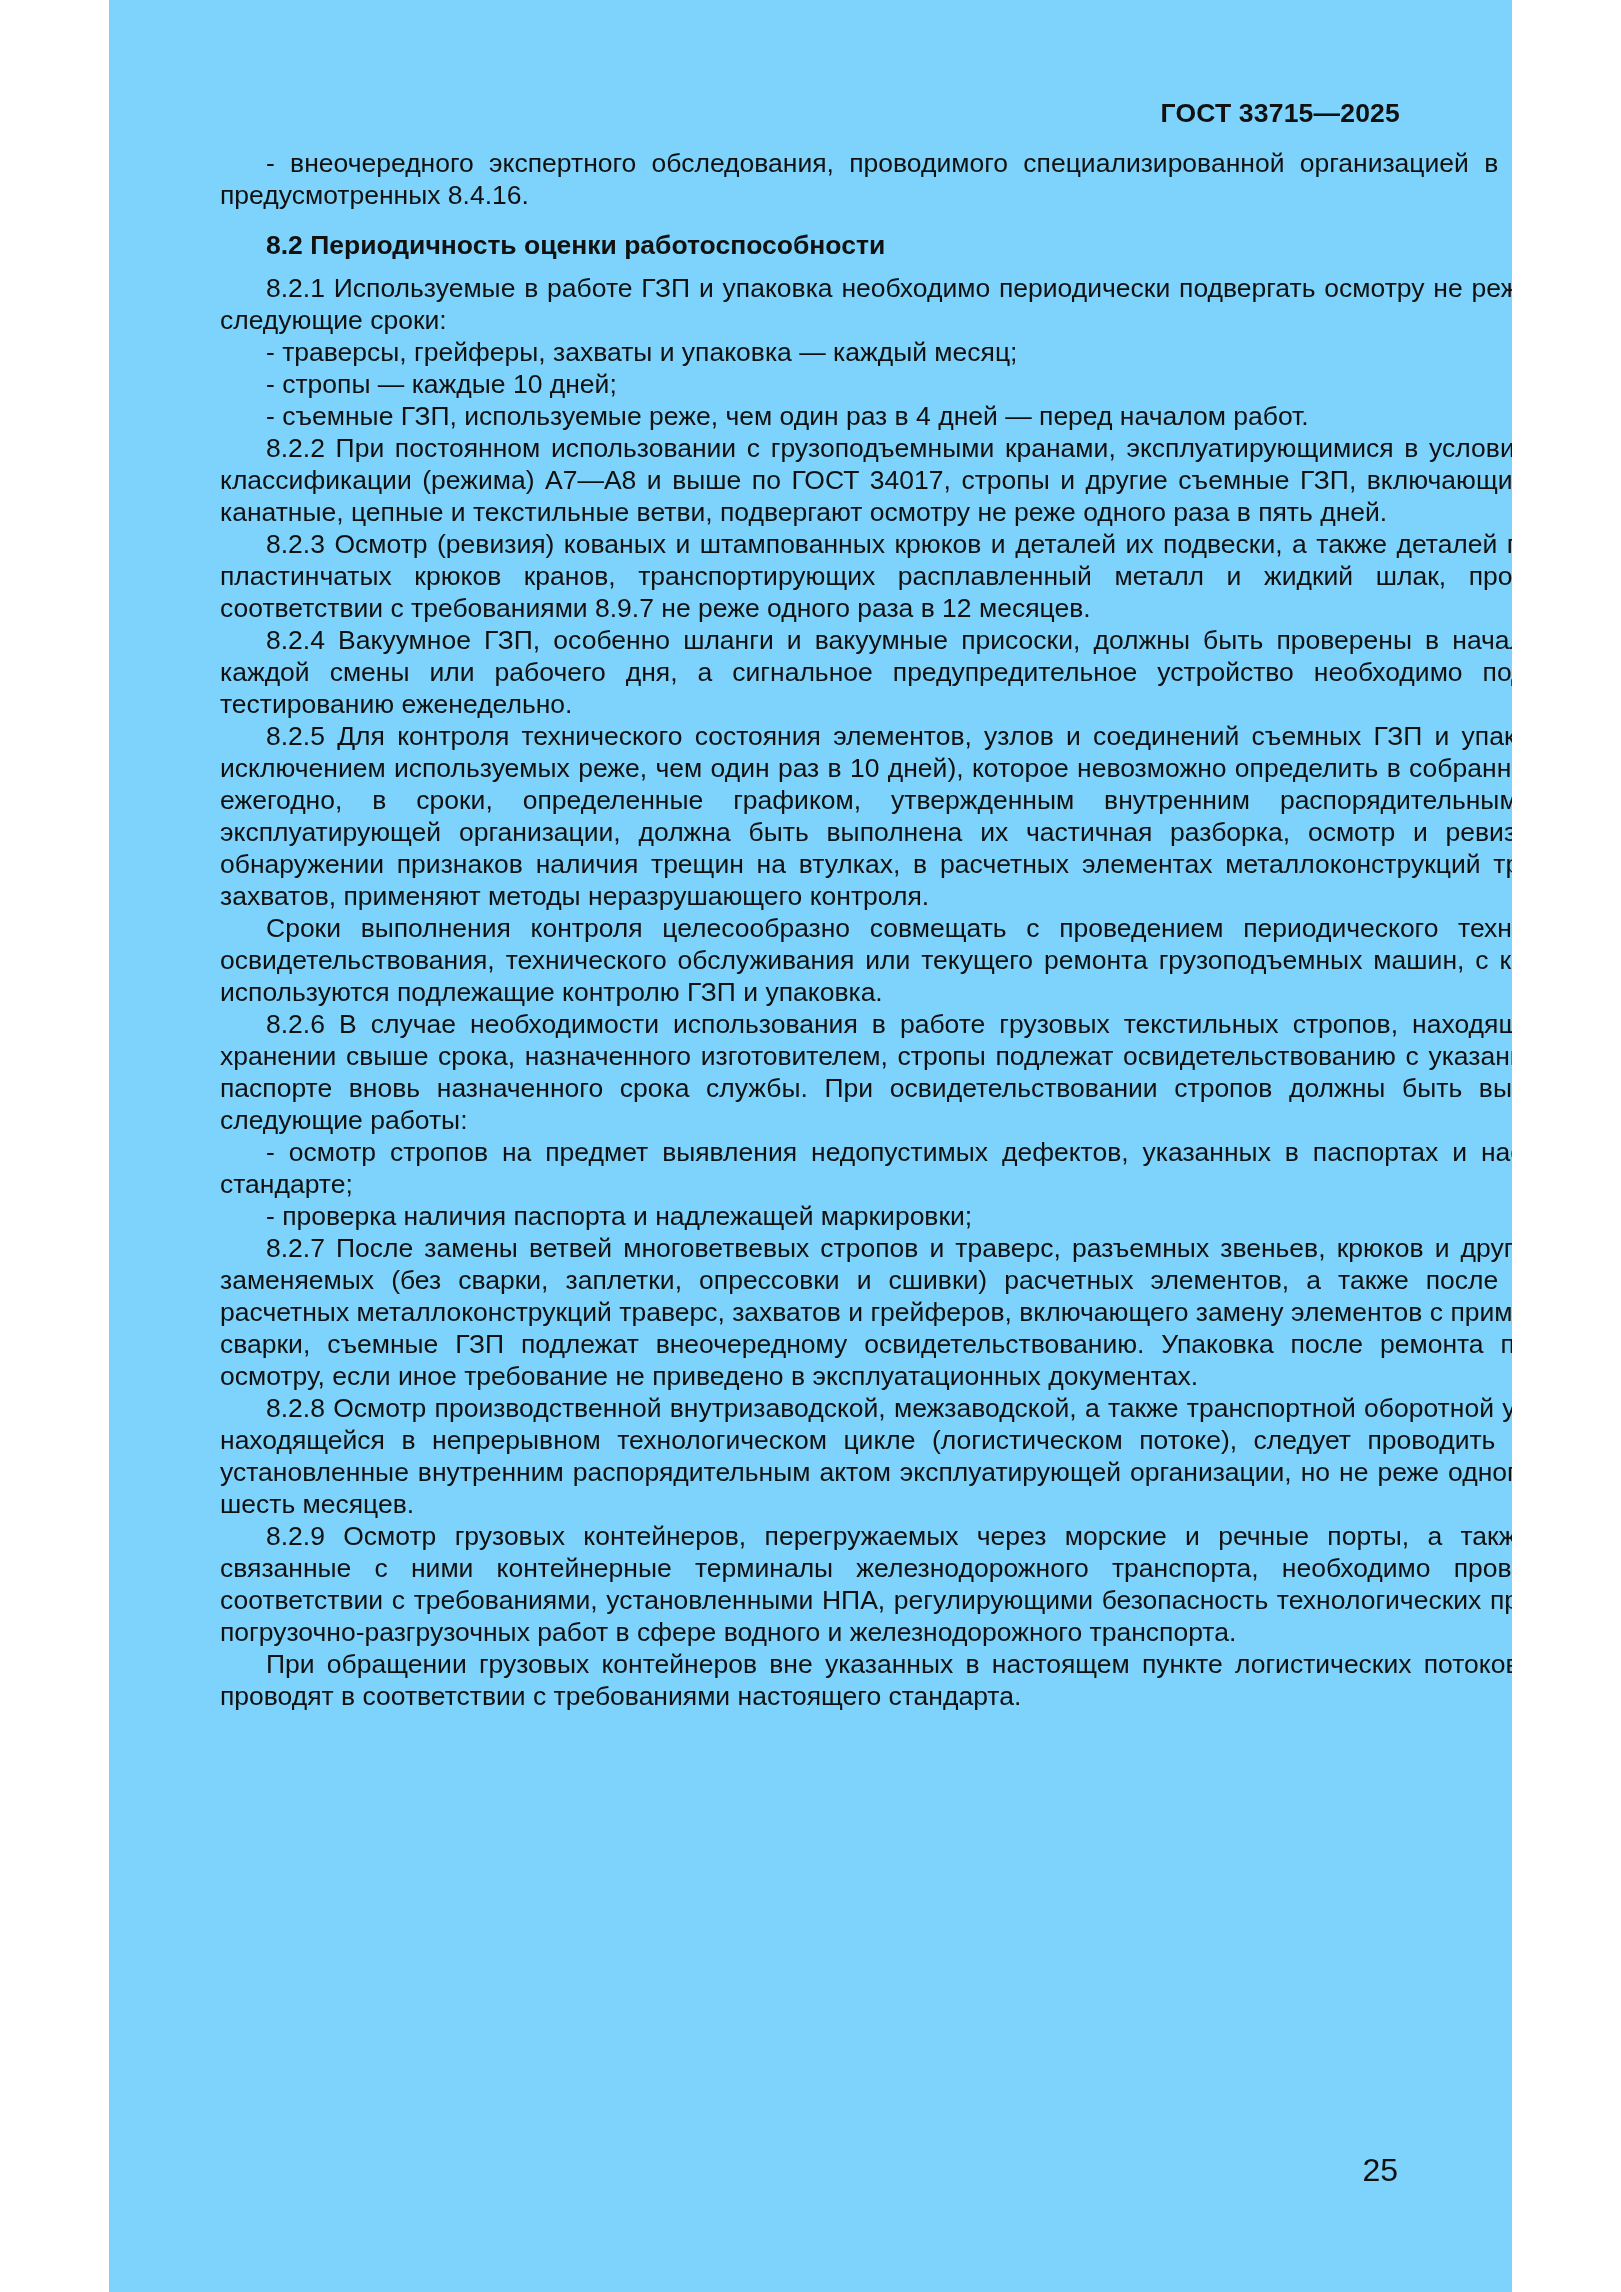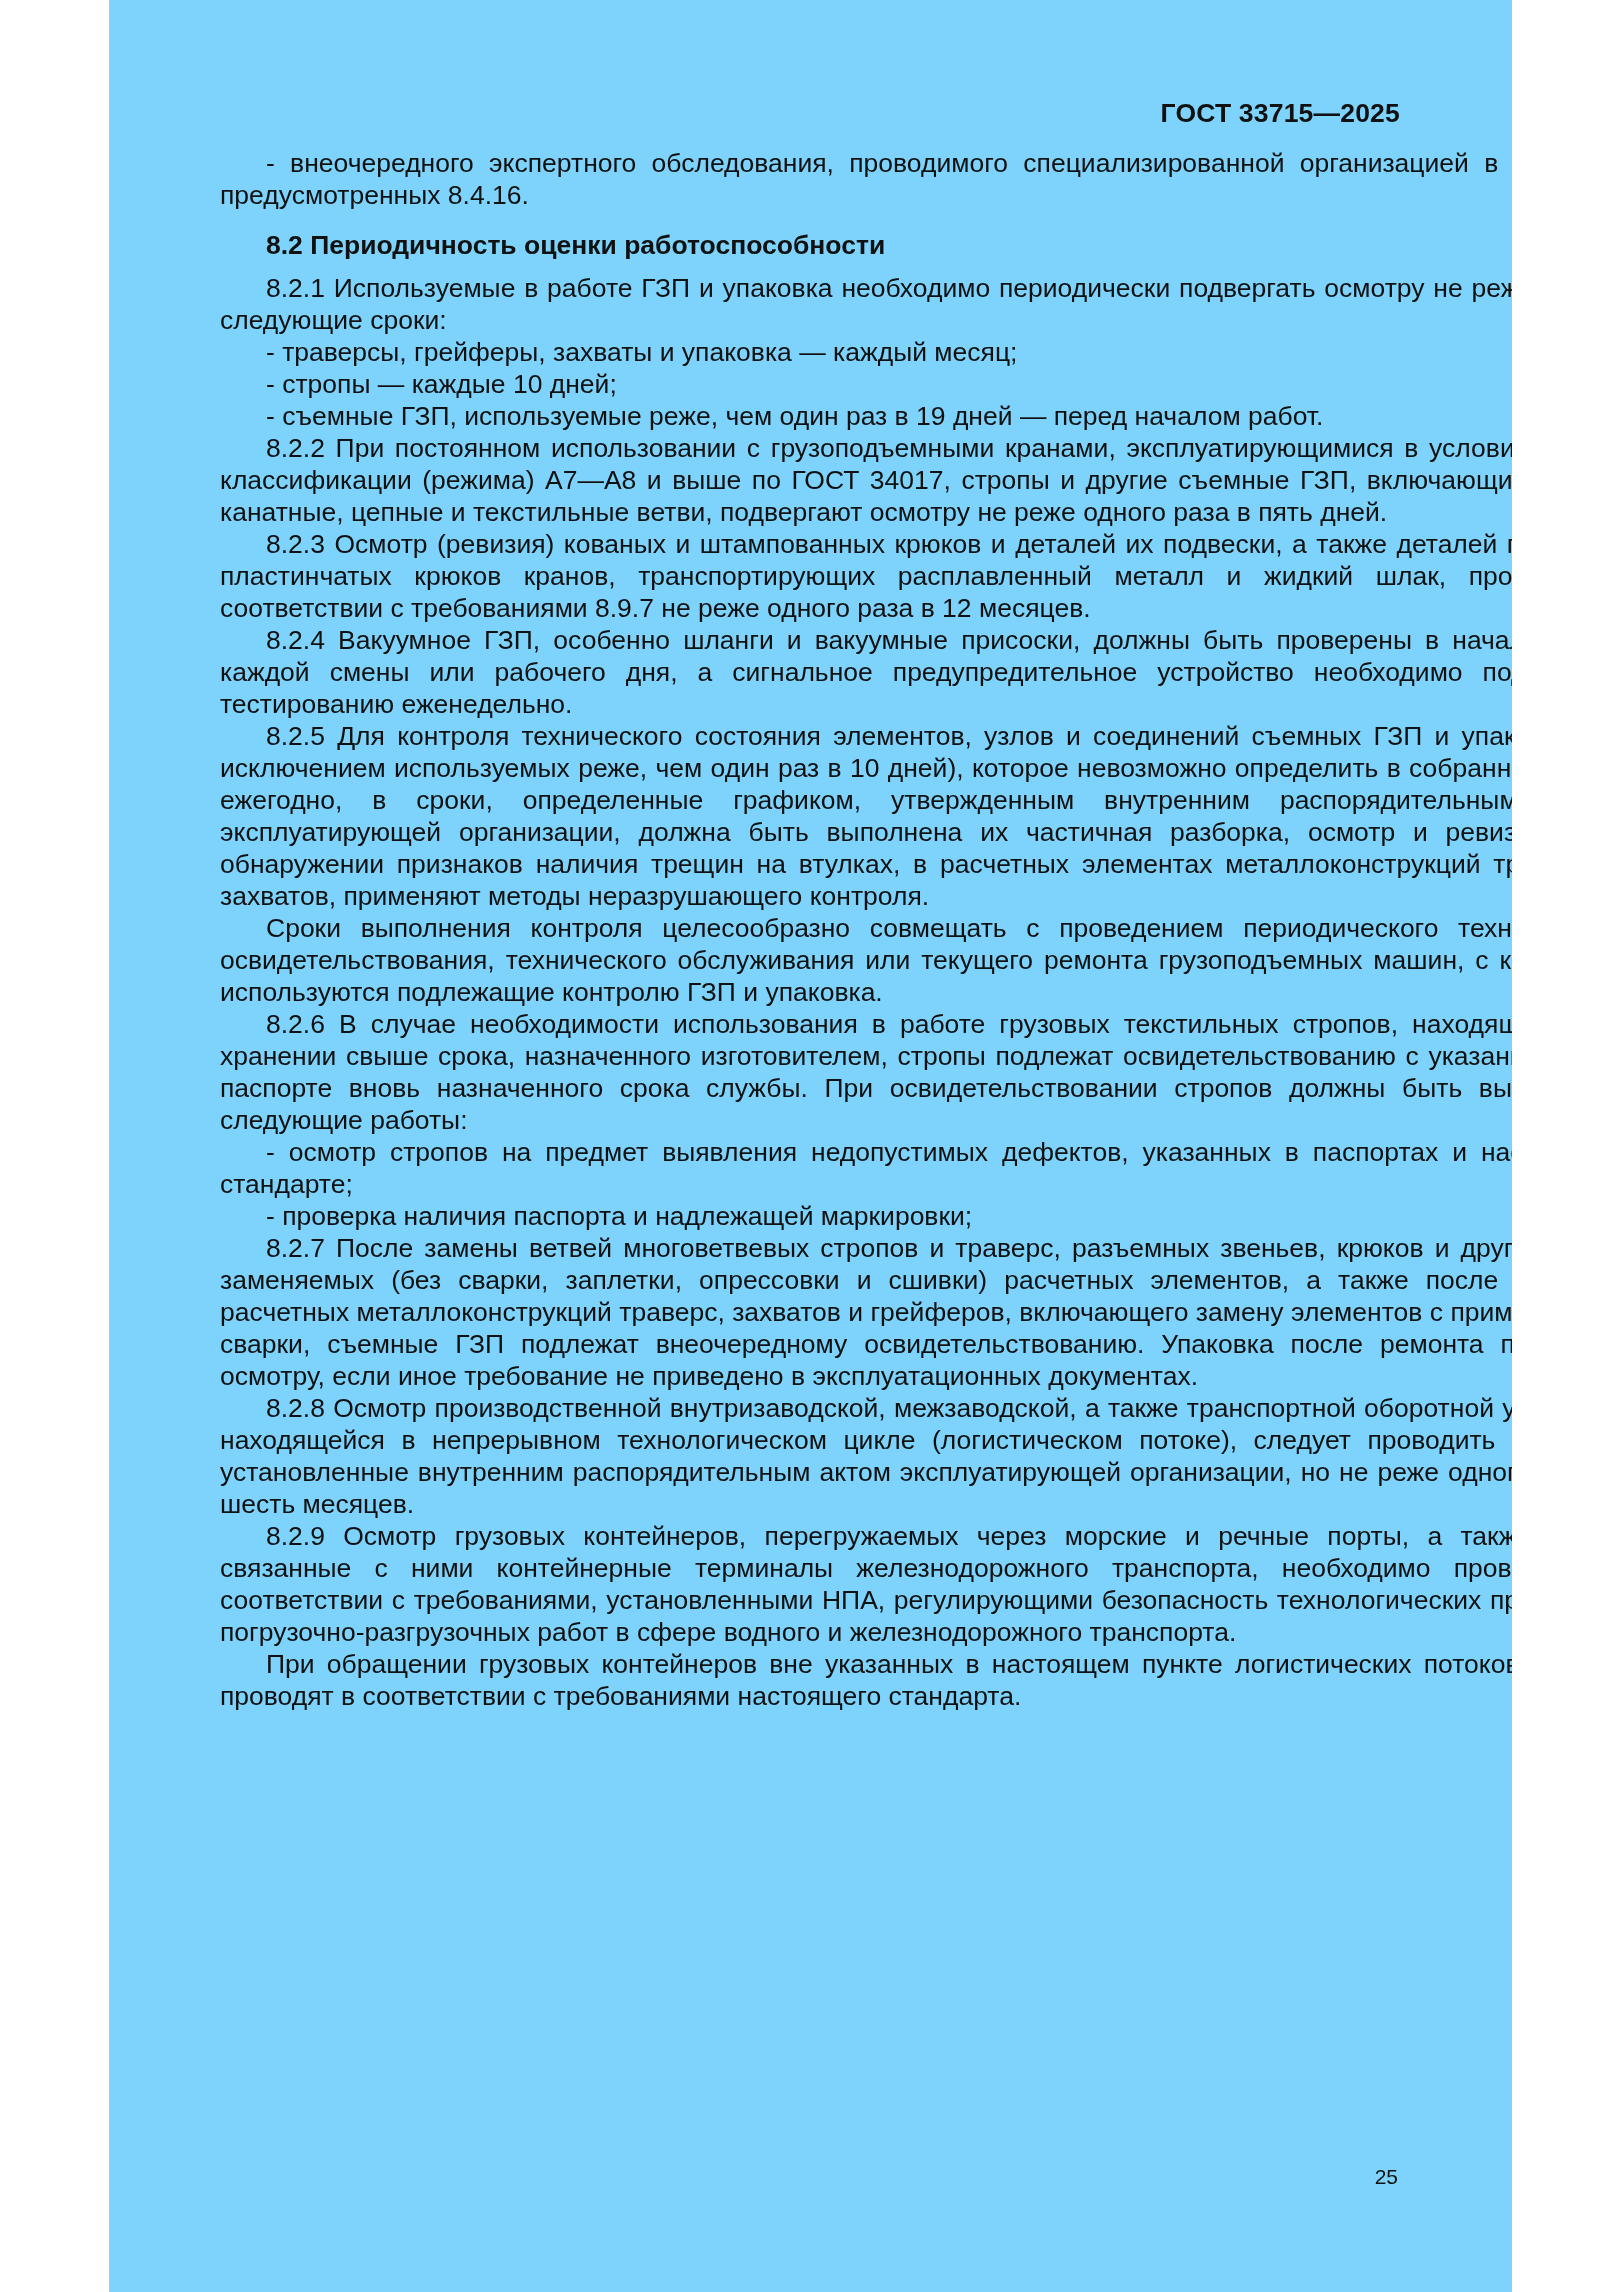--- a/index.html
+++ b/index.html
@@ -38,36 +38,36 @@
     font-weight: bold;
     text-align: left;
     margin-top: 17.6px;
     margin-bottom: 11.8px;
   }
   .italic { font-style: italic; }
   .page-number {
     position: absolute;
     right: 114px;
     bottom: 104px;
-    font-size: 21px;
+    font-size: 32px;
   }
 </style>
 </head>
 <body>
 
 <div class="page">
   <div class="doc-header">ГОСТ 33715—2025</div>
 
   <main class="doc-body">
       <p class="para body"><span>- внеочередного экспертного обследования, проводимого специализированной организацией в случаях, предусмотренных 8.4.16.</span></p>
       <p class="para heading"><span>8.2 Периодичность оценки работоспособности</span></p>
       <p class="para body"><span>8.2.1 Используемые в работе ГЗП и упаковка необходимо периодически подвергать осмотру не реже, чем в следующие сроки:</span></p>
       <p class="para list"><span>- траверсы, грейферы, захваты и упаковка — каждый месяц;</span></p>
       <p class="para list"><span>- стропы — каждые 10 дней;</span></p>
-      <p class="para list"><span>- съемные ГЗП, используемые реже, чем один раз в 19 дней — перед началом работ.</span></p>
+      <p class="para list"><span>- съемные ГЗП, используемые реже, чем один раз в 4 дней — перед началом работ.</span></p>
       <p class="para body"><span>8.2.2 При постоянном использовании с грузоподъемными кранами, эксплуатирующимися в условиях групп классификации (режима) А7—А8 и выше по ГОСТ 34017, стропы и другие съемные ГЗП, включающие в себя канатные, цепные и текстильные ветви, подвергают осмотру не реже одного раза в пять дней.</span></p>
       <p class="para body"><span>8.2.3 Осмотр (ревизия) кованых и штампованных крюков и деталей их подвески, а также деталей подвески пластинчатых крюков кранов, транспортирующих расплавленный металл и жидкий шлак, проводят в соответствии с требованиями 8.9.7 не реже одного раза в 12 месяцев.</span></p>
       <p class="para body"><span>8.2.4 Вакуумное ГЗП, особенно шланги и вакуумные присоски, должны быть проверены в начале групп каждой смены или рабочего дня, а сигнальное предупредительное устройство необходимо подвергать тестированию еженедельно.</span></p>
       <p class="para body"><span>8.2.5 Для контроля технического состояния элементов, узлов и соединений съемных ГЗП и упаковки (за исключением используемых реже, чем один раз в 10 дней), которое невозможно определить в собранном виде, ежегодно, в сроки, определенные графиком, утвержденным внутренним распорядительным актом эксплуатирующей организации, должна быть выполнена их частичная разборка, осмотр и ревизия. При обнаружении признаков наличия трещин на втулках, в расчетных элементах металлоконструкций траверс и захватов, применяют методы неразрушающего контроля.</span></p>
       <p class="para body"><span>Сроки выполнения контроля целесообразно совмещать с проведением периодического технического освидетельствования, технического обслуживания или текущего ремонта грузоподъемных машин, с которыми используются подлежащие контролю ГЗП и упаковка.</span></p>
       <p class="para body"><span>8.2.6 В случае необходимости использования в работе грузовых текстильных стропов, находящихся на хранении свыше срока, назначенного изготовителем, стропы подлежат освидетельствованию с указанием в их паспорте вновь назначенного срока службы. При освидетельствовании стропов должны быть выполнены следующие работы:</span></p>
       <p class="para list"><span>- осмотр стропов на предмет выявления недопустимых дефектов, указанных в паспортах и настоящем стандарте;</span></p>
       <p class="para list"><span>- проверка наличия паспорта и надлежащей маркировки;</span></p>
       <p class="para body"><span>8.2.7 После замены ветвей многоветвевых стропов и траверс, разъемных звеньев, крюков и других легко заменяемых (без сварки, заплетки, опрессовки и сшивки) расчетных элементов, а также после ремонта расчетных металлоконструкций траверс, захватов и грейферов, включающего замену элементов с применением сварки, съемные ГЗП подлежат внеочередному освидетельствованию. Упаковка после ремонта подлежит осмотру, если иное требование не приведено в эксплуатационных документах.</span></p>
       <p class="para body"><span>8.2.8 Осмотр производственной внутризаводской, межзаводской, а также транспортной оборотной упаковки, находящейся в непрерывном технологическом цикле (логистическом потоке), следует проводить в сроки, установленные внутренним распорядительным актом эксплуатирующей организации, но не реже одного раза в шесть месяцев.</span></p>

